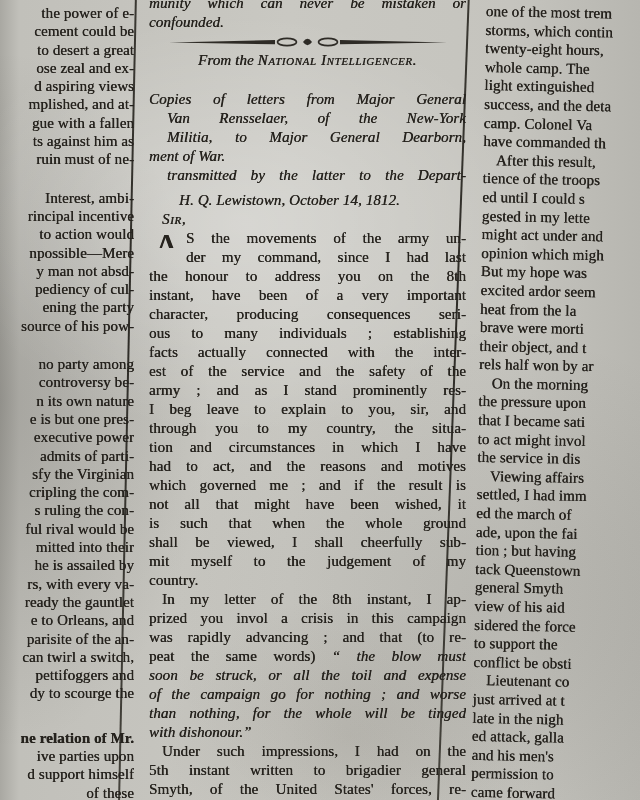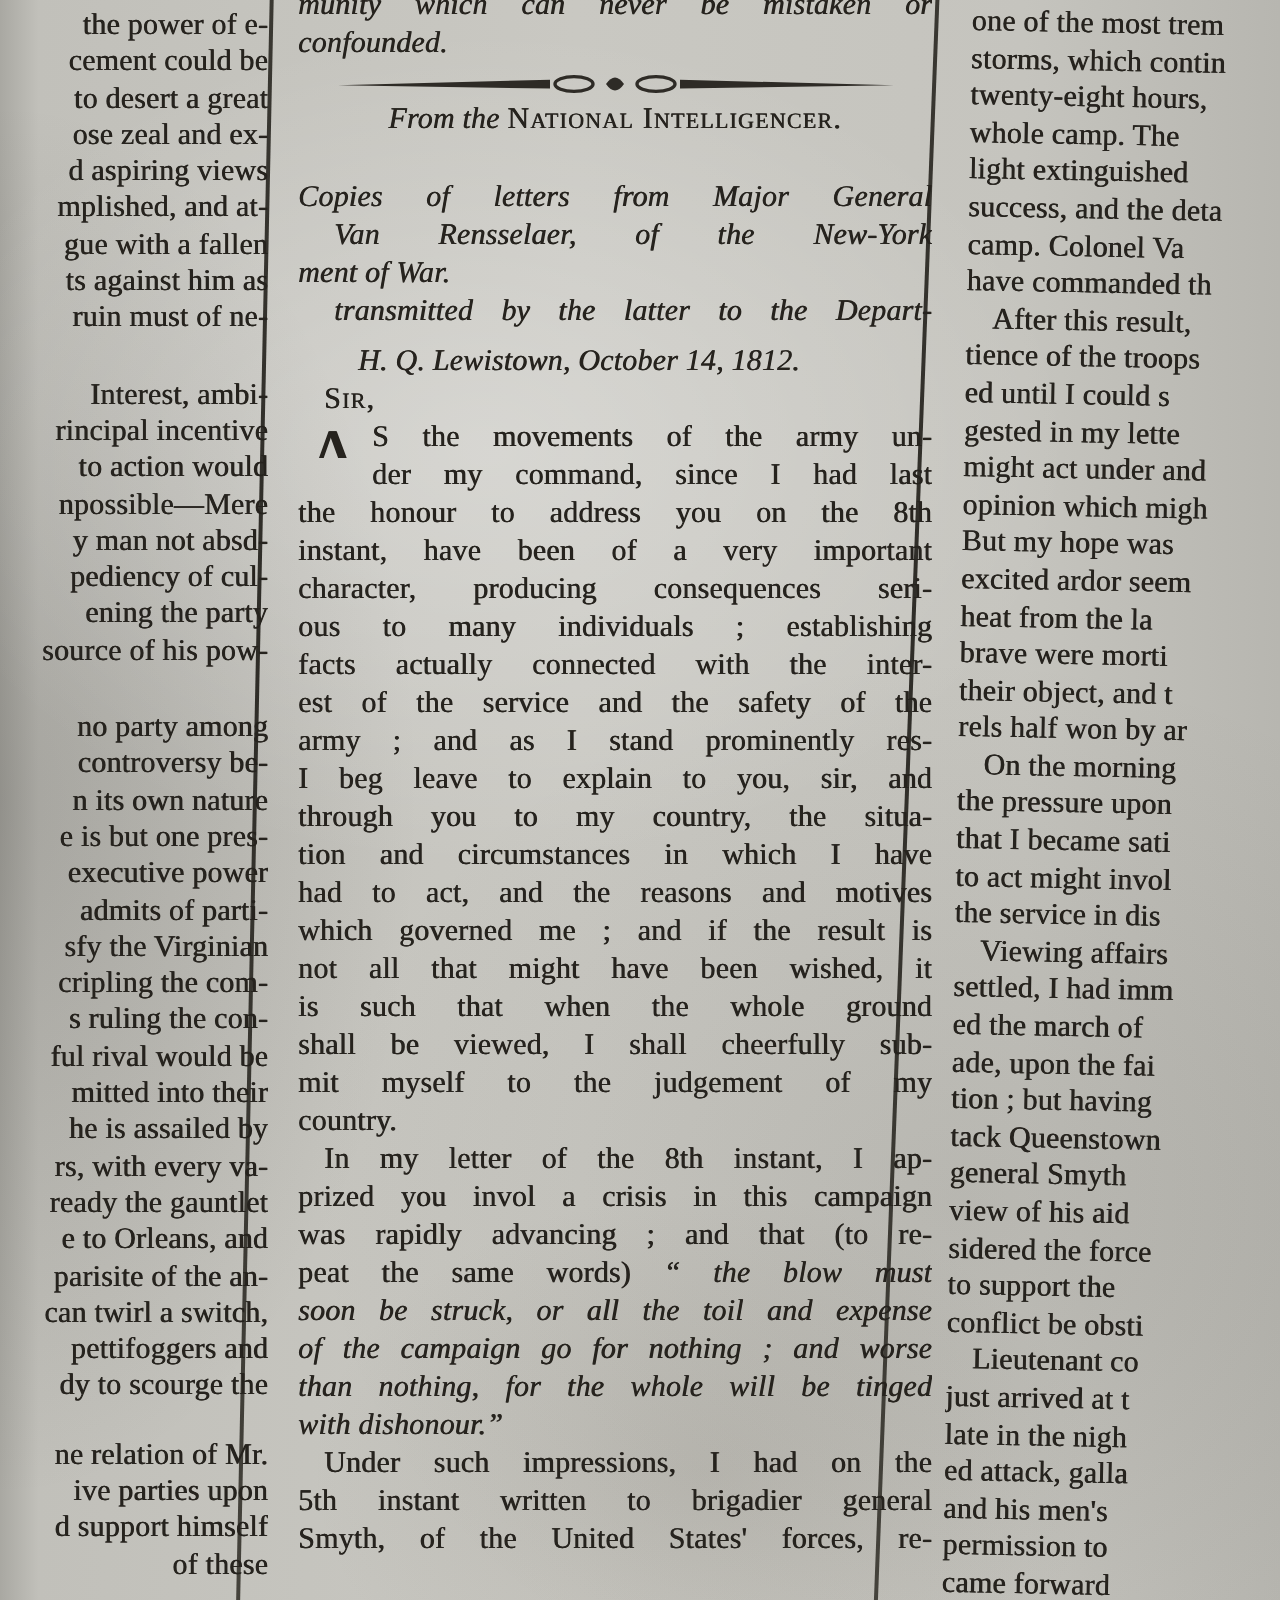--- a/index.html
+++ b/index.html
@@ -22,27 +22,27 @@
   .colL .ln{height:18.3px;line-height:18.3px;display:flex;justify-content:flex-end;}
   .colL .ln span{white-space:nowrap;}
   
   .colR{left:486px;top:2px;width:160px;transform:rotate(1.1deg);transform-origin:top left;}
   .colR .ln{height:18.6px;line-height:18.6px;white-space:nowrap;}
   
   .colC{left:149px;top:-6px;width:317px;}
   .colC .ln{height:19px;line-height:19px;}
   .j{text-align:justify;text-align-last:justify;}
   .i, .i span{font-style:italic;}
-  .sc{font-variant-caps:small-caps;letter-spacing:.6px;}
+  .sc{font-variant-caps:small-caps;letter-spacing:.6px;font-style:italic;}
   .ctr{text-align:center;text-align-last:center;}
   .ind1{padding-left:13px;}
   .ind2{padding-left:18px;}
   .ind3{padding-left:30px;}
   .dc{padding-left:37px;}
-  .gt4{margin-top:20px;} .gt6{margin-top:6px;} .gt26{margin-top:16px;}
+  .gt4{margin-top:20px;} .gt6{margin-top:6px;} .gt26{margin-top:26px;font-weight:bold;}
   .dropcap{position:absolute;left:3px;top:2px;font-size:40px;line-height:34px;
            font-style:normal;text-shadow:.4px 0 0 currentColor;}
   .orn-row{height:20px;display:flex;align-items:center;justify-content:center;}
   
   .rule{position:absolute;top:-8px;height:820px;width:2.4px;
         background:linear-gradient(#3a3832,#2e2c27 40%,#45433c);}
   .ruleL{left:135px;transform:rotate(1.2deg);transform-origin:top center;}
   .ruleR{left:468px;transform:rotate(2.2deg);transform-origin:top center;}
 </style>
 </head>
@@ -181,20 +181,21 @@
       <polygon points="6,9.6 112,6.9 112,11.3" fill="#2e2b26"></polygon>
       <ellipse cx="124" cy="9" rx="9.5" ry="3.7" fill="none" stroke="#2e2b26" stroke-width="1.7"></ellipse>
       <path d="M140 9 q 4.5 -6.5 9 0 q -4.5 6.5 -9 0" fill="#2e2b26"></path>
       <ellipse cx="165" cy="9" rx="9.5" ry="3.7" fill="none" stroke="#2e2b26" stroke-width="1.7"></ellipse>
       <polygon points="284,9.6 177,6.9 177,11.3" fill="#2e2b26"></polygon>
     </svg>
   </div>
     <div class="ln ctr"><span class="i">From the </span><span class="sc">National Intelligencer.</span></div>
     <div class="ln i j gt4"><span>Copies of letters from Major General</span></div>
     <div class="ln i j ind2"><span>Van Rensselaer, of the New-York</span></div>
+    <div class="ln i j ind2"><span>Militia, to Major General Dearborn,</span></div>
     <div class="ln i"><span>ment of War.</span></div>
     <div class="ln i j ind2"><span>transmitted by the latter to the Depart-</span></div>
     <div class="ln i ind3 gt6"><span>H. Q. Lewistown, October 14, 1812.</span></div>
     <div class="ln sc ind1"><span>Sir,</span></div>
     <div class="ln j dc"><span class="dropcap">A</span><span>S the movements of the army un-</span></div>
     <div class="ln j dc"><span>der my command, since I had last</span></div>
     <div class="ln j"><span>the honour to address you on the 8th</span></div>
     <div class="ln j"><span>instant, have been of a very important</span></div>
     <div class="ln j"><span>character, producing consequences seri-</span></div>
     <div class="ln j"><span>ous to many individuals ; establishing</span></div>

